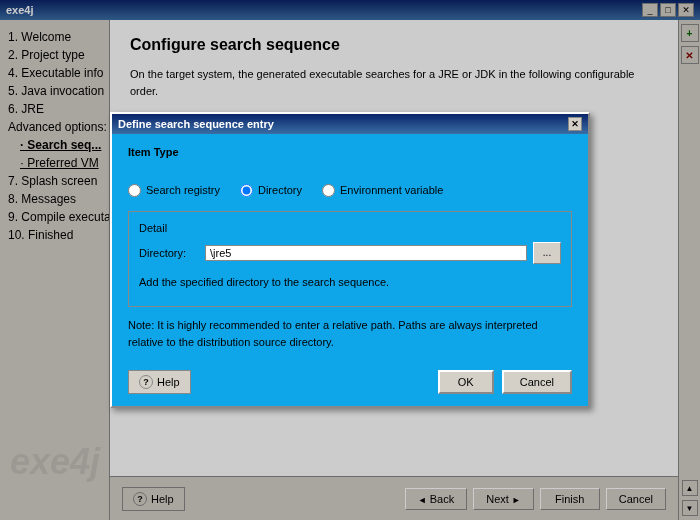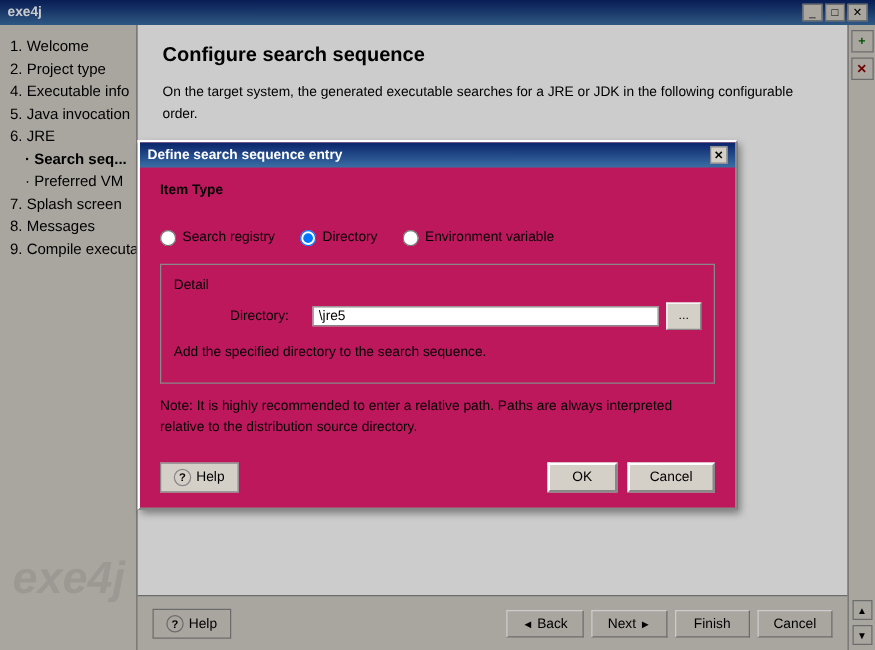--- a/index.html
+++ b/index.html
@@ -65,20 +65,21 @@
       cursor: pointer;
       color: #000;
       white-space: nowrap;
     }
     .sidebar-item.active {
       font-weight: bold;
       color: #000;
     }
     .sidebar-item.sub {
       padding-left: 16px;
+      text-decoration: underline;
     }
     .sidebar-item.sub.active {
       font-weight: bold;
     }
     .sidebar-watermark {
       position: absolute;
       bottom: 40px;
       left: 0;
       width: 110px;
       text-align: center;
@@ -199,21 +200,21 @@
       height: 520px;
       background: rgba(0,0,0,0.2);
       display: flex;
       align-items: center;
       justify-content: center;
       z-index: 100;
     }
 
     
     .modal {
-      background: #be185d;
+      background: #0ea5e9;
       border: 2px solid #888;
       border-top: 2px solid #fff;
       border-left: 2px solid #fff;
       width: 480px;
       box-shadow: 3px 3px 6px rgba(0,0,0,0.4);
     }
     .modal-title-bar {
       background: linear-gradient(to bottom, #0a246a, #3a6ea5);
       color: white;
       display: flex;
@@ -277,21 +278,20 @@
     }
     .directory-row {
       display: flex;
       align-items: center;
       gap: 6px;
       margin-bottom: 10px;
     }
     .dir-label {
       font-size: 11px;
       width: 60px;
-      margin-left: 45px;
     }
     .dir-input {
       flex: 1;
       height: 16px;
       border: 1px solid #888;
       padding: 2px 4px;
       font-size: 11px;
       background: #fff;
     }
     .browse-btn {
@@ -390,34 +390,40 @@
     </div>
     <div class="sidebar-item">
       <span>4. Executable info</span>
     </div>
     <div class="sidebar-item">
       <span>5. Java invocation</span>
     </div>
     <div class="sidebar-item">
       <span>6. JRE</span>
     </div>
+    <div class="sidebar-item">
+      <span>Advanced options:</span>
+    </div>
     <div class="sidebar-item sub active">
       <span>· Search seq...</span>
     </div>
     <div class="sidebar-item sub">
       <span>· Preferred VM</span>
     </div>
     <div class="sidebar-item">
       <span>7. Splash screen</span>
     </div>
     <div class="sidebar-item">
       <span>8. Messages</span>
     </div>
     <div class="sidebar-item">
       <span>9. Compile executa...</span>
+    </div>
+    <div class="sidebar-item">
+      <span>10. Finished</span>
     </div>
     <div class="sidebar-watermark">exe4j</div>
   </div>
 
   <div style="display:flex; flex:1; flex-direction:column;">
     <div style="display:flex; flex:1;">
 
       <div class="content-area">
         <div class="content-main">
           <div class="content-title">Configure search sequence</div>

